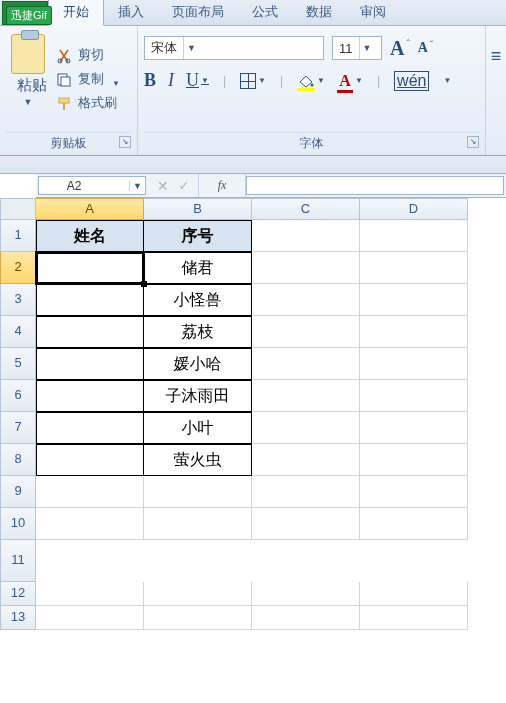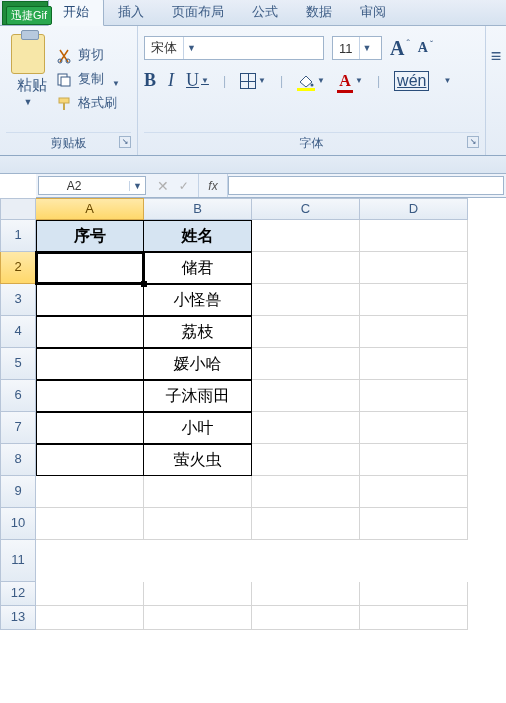--- a/index.html
+++ b/index.html
@@ -192,21 +192,21 @@
     display: flex;
     align-items: center;
     background: #fff;
     border: 1px solid #9fb4cc;
     margin: 2px;
   }
   .name-box .nbtxt { flex:1; padding: 0 24px 0 4px; text-align:center; color:#333; }
   .name-box .nbdd { width:16px; text-align:center; border-left:1px solid #c4d3e6; font-size:9px; color:#3b5b84; }
   .fx-sep { width: 50px; display:flex; align-items:center; justify-content:center; color:#b0b0b0; gap:10px; }
   .fx-sep .xmark { font-size:14px; }
-  .fx-label { width:30px; display:flex; align-items:center; justify-content:center; font-style:italic; font-family:Liberation Sans, sans-serif; color:#555; border-left:1px solid #c4d3e6; border-right:1px solid #c4d3e6; }
+  .fx-label { width:48px; display:flex; align-items:center; justify-content:center; font-style:italic; font-family:Liberation Serif, serif; color:#555; border-left:1px solid #c4d3e6; border-right:1px solid #c4d3e6; }
   .fx-input { flex:1; background:#fff; border:1px solid #9fb4cc; margin:2px 2px 2px 0; }
 
   
   .grid { position: relative; }
   .col-headers { display:flex; height:22px; }
   .corner { width:36px; background:#e9eef5; border:1px solid #b7c5d8; }
   .colh {
     background: linear-gradient(#f4f7fb, #e3ebf4);
     border: 1px solid #b7c5d8;
     border-left: none;
@@ -422,22 +422,22 @@
     <div class="corner"></div>
     <div class="colh colA sel">A</div>
     <div class="colh colB">B</div>
     <div class="colh colC">C</div>
     <div class="colh colD">D</div>
   </div>
   <div class="rows">
 
     <div class="row">
       <div class="rowh">1</div>
+      <div class="cell colB hdr-cell tbl-border">姓名</div>
       <div class="cell colA hdr-cell tbl-border">序号</div>
-      <div class="cell colB hdr-cell tbl-border">姓名</div>
       <div class="cell colC"></div>
       <div class="cell colD"></div>
     </div>
 
     <div class="row">
       <div class="rowh sel">2</div>
       <div class="cell colA tbl-border active-cell" style="position:relative;"></div>
       <div class="cell colB tbl-border">储君</div>
       <div class="cell colC"></div>
       <div class="cell colD"></div>

